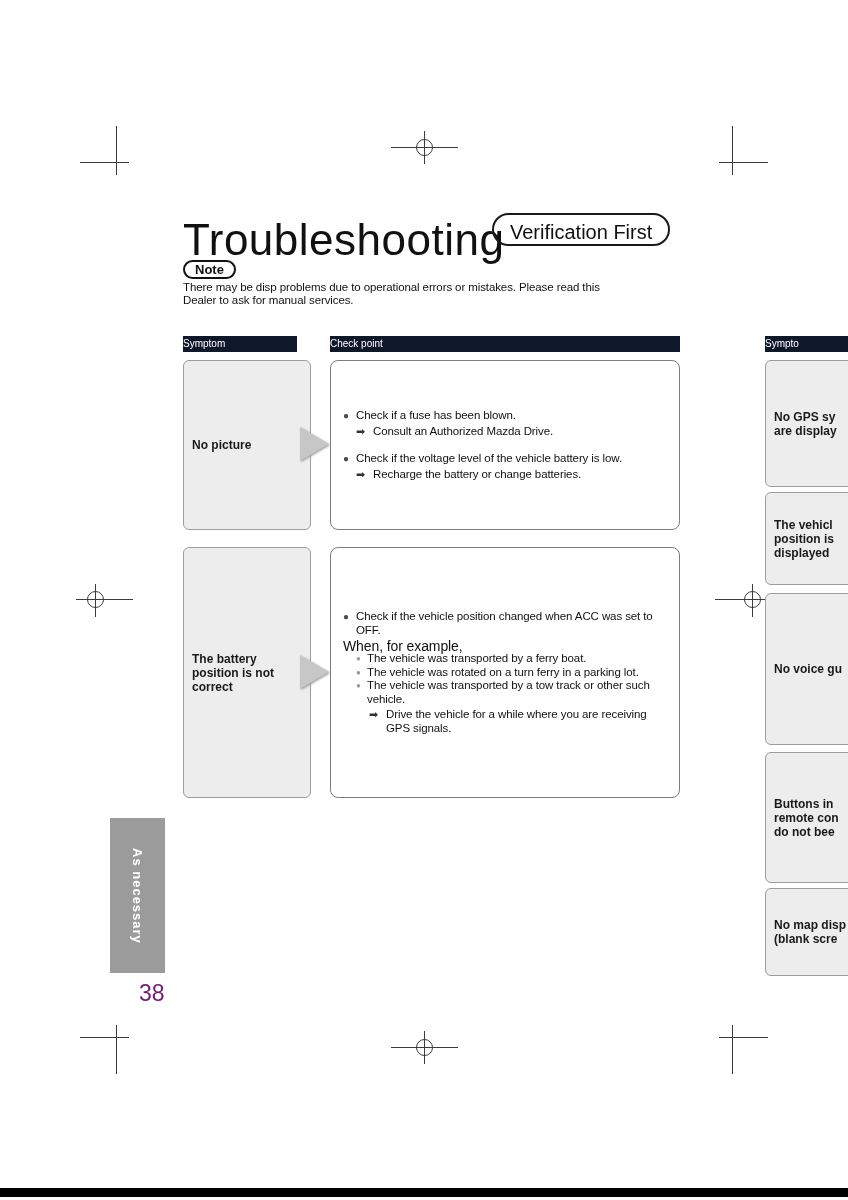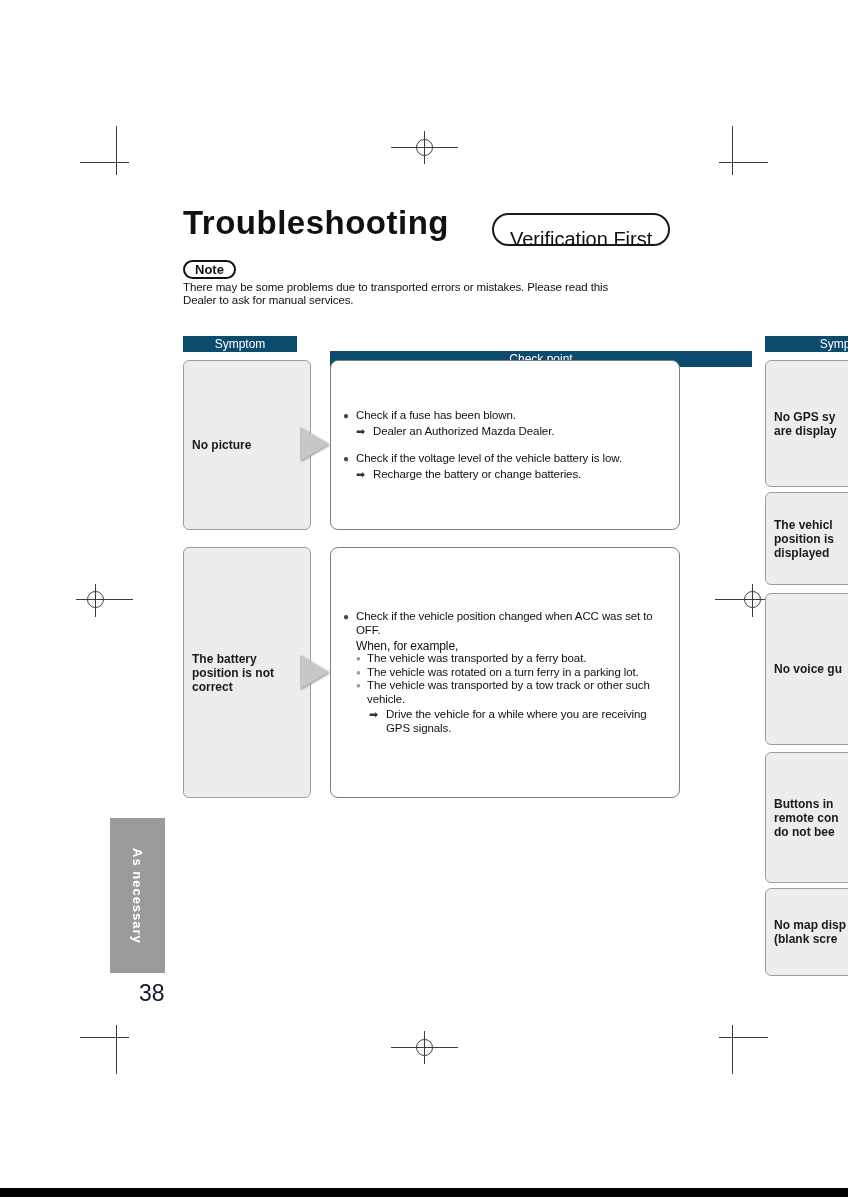--- a/index.html
+++ b/index.html
@@ -10,37 +10,37 @@
     font-family:"Liberation Sans","DejaVu Sans",sans-serif;
     color:#111;
   }
   .abs { position:absolute; }
 
   
   .mark-line { position:absolute; background:#3c3c3c; }
   .mark-circle { position:absolute; width:17px; height:17px; border:1.3px solid #3c3c3c; border-radius:50%; background:transparent; }
 
   
-  .title { left:183px; top:204px; font-size:33px; font-weight:700; letter-spacing:0.5px; }
+  .title { left:183px; top:215px; font-size:44px; font-weight:400; letter-spacing:0.5px; }
   .verify-badge {
     left:492px; top:213px; height:33px;
     border:2px solid #1a1a1a; border-radius:17px;
-    padding:10px 16px; font-size:20px; line-height:29px;
+    padding:3px 16px; font-size:20px; line-height:29px;
   }
   .note-badge {
     left:183px; top:260px; height:19px;
     border:2px solid #111; border-radius:10px;
     padding:0 10px; font-size:13px; font-weight:bold; line-height:15px;
   }
   .note-text { left:183px; top:281px; width:520px; font-size:11.5px; line-height:13.3px; letter-spacing:-0.1px; }
 
   
-  .hdr { top:336px; height:16px; background:#0c4a6e; color:#fff; font-size:12px; line-height:16px; text-align:center; }
+  .hdr { top:336px; height:16px; background:#0f172a; color:#fff; font-size:10px; line-height:16px; }
   #hdr-symptom { left:183px; width:114px; }
-  #hdr-check   { left:330px; width:422px;margin-top:15px; }
+  #hdr-check   { left:330px; width:350px; }
   #hdr-right   { left:765px; width:150px; }
 
   
   .sym-box {
     left:183px; width:128px;
     background:#ededed; border:1px solid #9d9d9d; border-radius:6px;
     display:flex; align-items:center;
     padding:0 5px 0 8px;
     font-weight:bold; font-size:12px; line-height:14px; color:#1a1a1a;
   }
@@ -67,21 +67,21 @@
     font-size:11.5px; line-height:13.5px; letter-spacing:-0.1px; color:#111;
   }
   #chk1 { top:360px; height:170px; gap:14px; }
   #chk2 { top:547px; height:251px; }
   .check-item { display:flex; flex-direction:column; gap:1px; }
   .bullet-line { display:flex; }
   .bullet { width:13px; flex:none; font-size:10px; line-height:13px; color:#4a4a4a; }
   .action-line { display:flex; margin-left:13px; margin-top:1px; }
   .action-line.deep { margin-left:26px; margin-top:2px; }
   .action-arrow { width:17px; flex:none; font-size:11px; line-height:13px; color:#333; }
-  .example-label { margin-left:13px; margin-top:3px; font-size:12px; line-height:12px; }
+  .example-label { margin-top:3px; font-size:14px; line-height:12px; }
   .sub-line { display:flex; margin-left:13px; }
   .sub-bullet { width:11px; flex:none; font-size:8px; line-height:13px; color:#9a9a9a; }
 
   
   .rbox {
     left:765px; width:150px;
     background:#ededed; border:1px solid #9d9d9d; border-radius:6px;
     display:flex; flex-direction:column; justify-content:center;
     padding-left:8px;
     font-weight:bold; font-size:12px; line-height:14px; color:#1a1a1a;
@@ -93,21 +93,21 @@
   #r5 { top:888px; height:88px; }
 
   
   .side-tab {
     left:110px; top:818px; width:55px; height:155px;
     background:#9b9b9b; color:#fff;
     display:flex; align-items:center; justify-content:center;
   }
   .side-tab span { writing-mode:vertical-rl; font-size:13px; font-weight:bold; letter-spacing:1px; }
 
-  .page-num { left:139px; top:980px; font-size:23px; color:#0f172a; }
+  .page-num { left:139px; top:980px; font-size:23px; color:#701a75; }
 
   .bottom-bar { left:0; top:1188px; width:848px; height:9px; background:#000; }
 </style>
 </head>
 <body>
 
 <div>
   <div class="mark-line" style="left:80px;top:162px;width:49px;height:1px;"></div>
   <div class="mark-line" style="left:116px;top:126px;width:1px;height:49px;"></div>
   <div class="mark-line" style="left:719px;top:162px;width:49px;height:1px;"></div>
@@ -127,41 +127,41 @@
   <div class="mark-line" style="left:732px;top:1025px;width:1px;height:49px;"></div>
   <div class="mark-line" style="left:391px;top:1047px;width:67px;height:1px;"></div>
   <div class="mark-line" style="left:424px;top:1031px;width:1px;height:33px;"></div>
   <div class="mark-circle" style="left:416px;top:1039px;"></div>
 </div>
 
 <div class="abs title">Troubleshooting</div>
 <div class="abs verify-badge">Verification First</div>
 <div class="abs note-badge">Note</div>
 <div class="abs note-text">
-  <div>There may be some problems due to transported errors or mistakes. Please read this</div>
+  <div>There may be disp problems due to operational errors or mistakes. Please read this</div>
   <div>Dealer to ask for manual services.</div>
 </div>
 
 <div class="abs hdr" id="hdr-symptom">Symptom</div>
 <div class="abs hdr" id="hdr-check">Check point</div>
 <div class="abs hdr" id="hdr-right">Sympto</div>
 
 <div class="abs sym-box" id="sym1">
   <span>No picture</span>
 </div>
 <div class="abs tri" id="arrow1"></div>
 <div class="abs chk-box" id="chk1">
   <div class="check-item">
     <div class="bullet-line">
       <span class="bullet">●</span>
       <span>Check if a fuse has been blown.</span>
     </div>
     <div class="action-line">
       <span class="action-arrow">➡</span>
-      <span>Dealer an Authorized Mazda Dealer.</span>
+      <span>Consult an Authorized Mazda Drive.</span>
     </div>
   </div>
   <div class="check-item">
     <div class="bullet-line">
       <span class="bullet">●</span>
       <span>Check if the voltage level of the vehicle battery is low.</span>
     </div>
     <div class="action-line">
       <span class="action-arrow">➡</span>
       <span>Recharge the battery or change batteries.</span>

